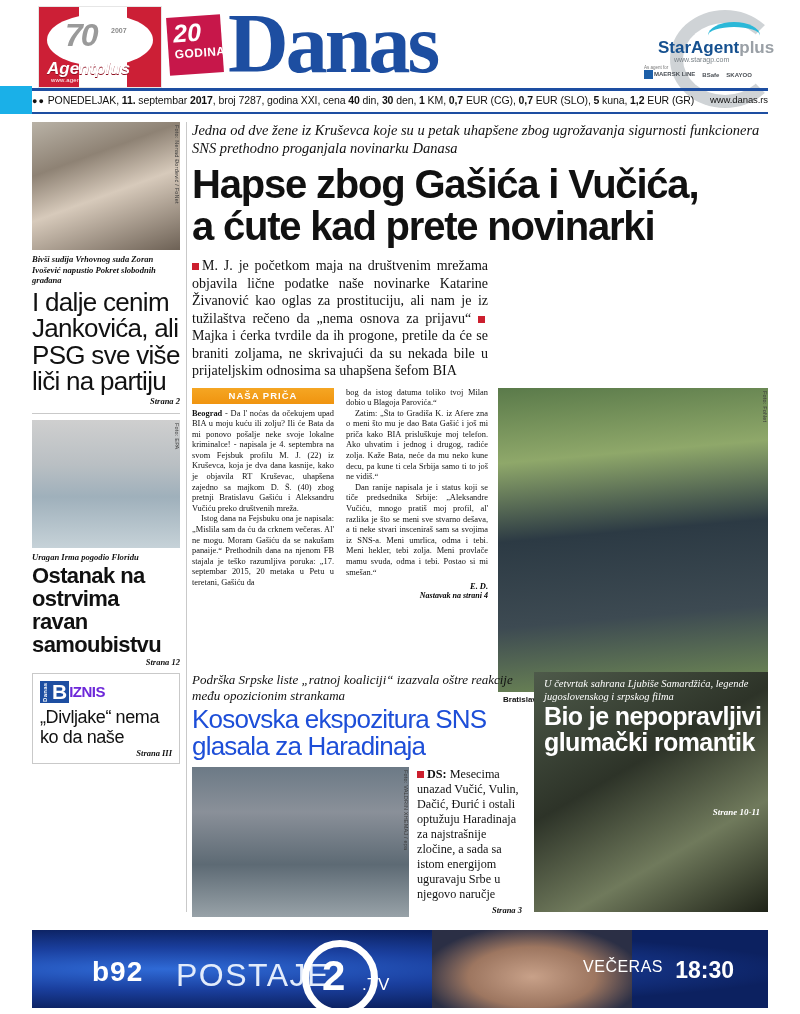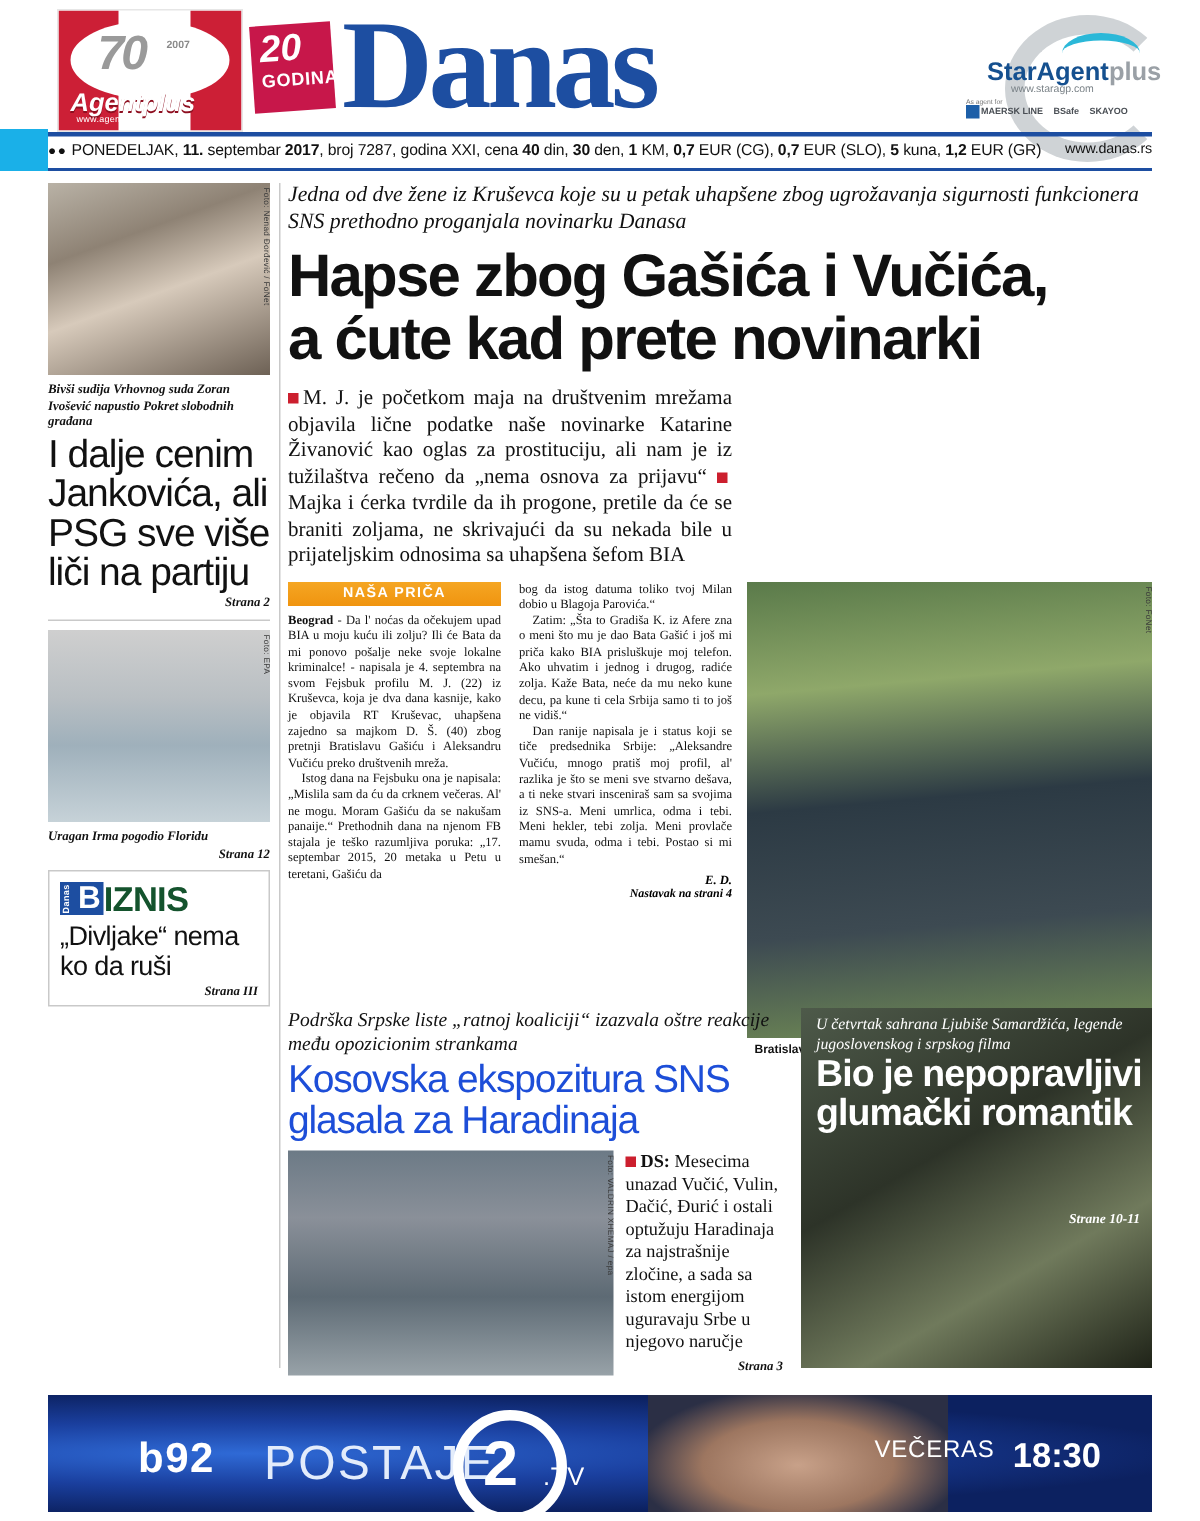--- a/index.html
+++ b/index.html
@@ -94,21 +94,21 @@
     font-size:8.5px;color:#111;text-align:right;margin-top:1px;
   }
   .hr-thin{height:1px;background:#c9c9c9;margin:7px 0 6px 0;}
 
   .biznis-box{border:1px solid #c9c9c9;padding:7px 7px 5px 7px;margin-top:6px;}
   .biznis-logo{display:flex;align-items:stretch;height:22px;margin-bottom:5px;}
   .bl-danas{background:#1d4ea1;color:#fff;font-size:6px;font-weight:bold;
     writing-mode:vertical-rl;transform:rotate(180deg);padding:1px 2px;letter-spacing:0.3px;
     display:flex;align-items:center;justify-content:center;}
   .bl-b{background:#1d4ea1;color:#fff;font-size:21px;font-weight:bold;line-height:22px;padding:0 2px;}
-  .bl-iznis{color:#14532d;font-size:23px;font-weight:bold;line-height:22px;letter-spacing:-0.5px;}
+  .bl-iznis{color:#6d28d9;font-size:15px;font-weight:bold;line-height:22px;letter-spacing:-0.5px;}
   .biznis-head{font-size:18px;line-height:19.5px;color:#111;letter-spacing:-0.4px;}
 
   
   .main{position:absolute;left:192px;top:122px;width:576px;}
 
   .kicker{
     font-family:"Liberation Serif", serif;font-style:italic;
     font-size:14.5px;line-height:17.5px;color:#111;margin:0 0 6px 0;
   }
   .main-head{
@@ -270,29 +270,30 @@
     <div class="caption-it">Bivši sudija Vrhovnog suda Zoran Ivošević napustio Pokret slobodnih građana</div>
     <div class="sb-head">I dalje cenim Jankovića, ali PSG sve više liči na partiju</div>
     <div class="strana">Strana 2</div>
 
     <div class="hr-thin"></div>
 
     <div class="photo p-flood" style="height:128px;">
       <div class="ph-credit">Foto: EPA</div>
     </div>
     <div class="caption-it">Uragan Irma pogodio Floridu</div>
+    <div class="sb-head2">Ostanak na ostrvima ravan samoubistvu</div>
     <div class="strana">Strana 12</div>
 
     <div class="biznis-box">
       <div class="biznis-logo">
         <div class="bl-danas">Danas</div>
         <div class="bl-b">B</div>
         <div class="bl-iznis">IZNIS</div>
       </div>
-      <div class="biznis-head">„Divljake“ nema ko da ruši</div>
+      <div class="biznis-head">„Divljake“ nema ko da naše</div>
       <div class="strana">Strana III</div>
     </div>
   </div>
 
   <div class="main">
     <div class="kicker">Jedna od dve žene iz Kruševca koje su u petak uhapšene zbog ugrožavanja sigurnosti funkcionera SNS prethodno proganjala novinarku Danasa</div>
     <div class="main-head">
       <div>Hapse zbog Gašića i Vučića,</div>
       <div>a ćute kad prete novinarki</div>
     </div>

